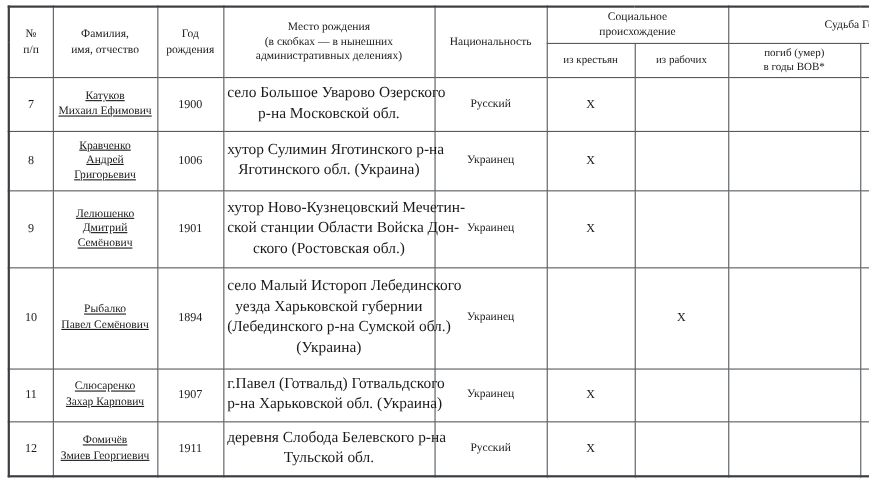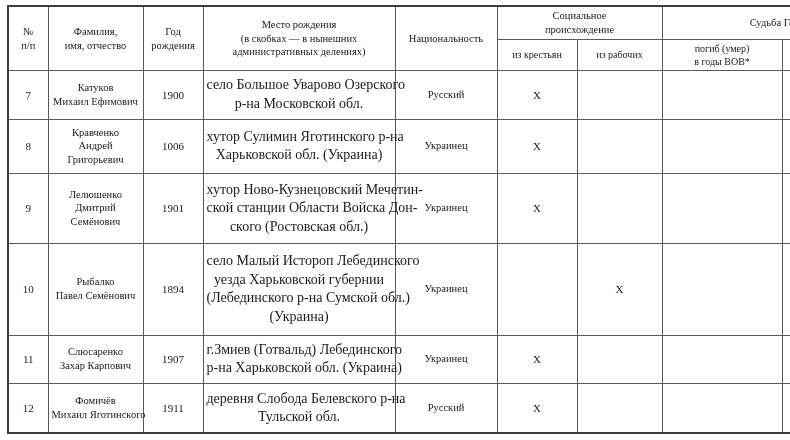--- a/index.html
+++ b/index.html
@@ -51,20 +51,21 @@
     font-size: 10px;
   }
   th.h-group {
     font-size: 10.5px;
   }
   td.c-num {
     font-size: 11px;
   }
   td.c-name {
     font-size: 10.5px;
+    text-decoration: underline;
   }
   td.c-year {
     font-size: 11px;
   }
   td.c-place {
     font-size: 14px;
     line-height: 1.42;
   }
   td.c-nat {
     font-size: 10.5px;
@@ -166,21 +167,21 @@
         <tr>
           <td class="c-num">8</td>
           <td class="c-name">
             <span class="nowrapline">Кравченко</span>
             <span class="nowrapline">Андрей</span>
             <span class="nowrapline">Григорьевич</span>
           </td>
           <td class="c-year">1006</td>
           <td class="c-place">
             <span class="nowrapline">хутор Сулимин Яготинского р-на</span>
-            <span class="nowrapline">Харьковской обл. (Украина)</span>
+            <span class="nowrapline">Яготинского обл. (Украина)</span>
           </td>
           <td class="c-nat">Украинец</td>
           <td class="c-mark">X</td>
           <td class="c-mark"></td>
           <td class="c-mark"></td>
           <td class="c-mark">X</td>
         </tr>
         <tr>
           <td class="c-num">9</td>
           <td class="c-name">
@@ -220,34 +221,34 @@
           <td class="c-mark">X</td>
         </tr>
         <tr>
           <td class="c-num">11</td>
           <td class="c-name">
             <span class="nowrapline">Слюсаренко</span>
             <span class="nowrapline">Захар Карпович</span>
           </td>
           <td class="c-year">1907</td>
           <td class="c-place">
-            <span class="nowrapline">г.Змиев (Готвальд) Лебединского</span>
+            <span class="nowrapline">г.Павел (Готвальд) Готвальдского</span>
             <span class="nowrapline">р-на Харьковской обл. (Украина)</span>
           </td>
           <td class="c-nat">Украинец</td>
           <td class="c-mark">X</td>
           <td class="c-mark"></td>
           <td class="c-mark"></td>
           <td class="c-mark">X</td>
         </tr>
         <tr>
           <td class="c-num">12</td>
           <td class="c-name">
             <span class="nowrapline">Фомичёв</span>
-            <span class="nowrapline">Михаил Яготинского</span>
+            <span class="nowrapline">Змиев Георгиевич</span>
           </td>
           <td class="c-year">1911</td>
           <td class="c-place">
             <span class="nowrapline">деревня Слобода Белевского р-на</span>
             <span class="nowrapline">Тульской обл.</span>
           </td>
           <td class="c-nat">Русский</td>
           <td class="c-mark">X</td>
           <td class="c-mark"></td>
           <td class="c-mark"></td>

